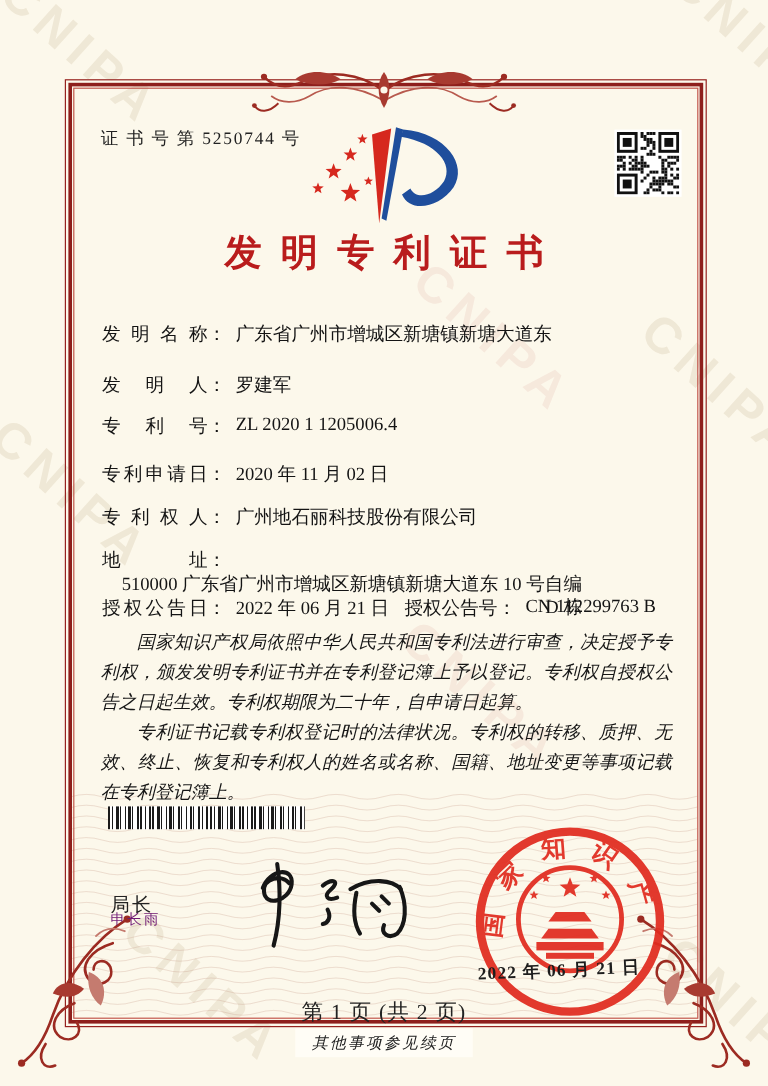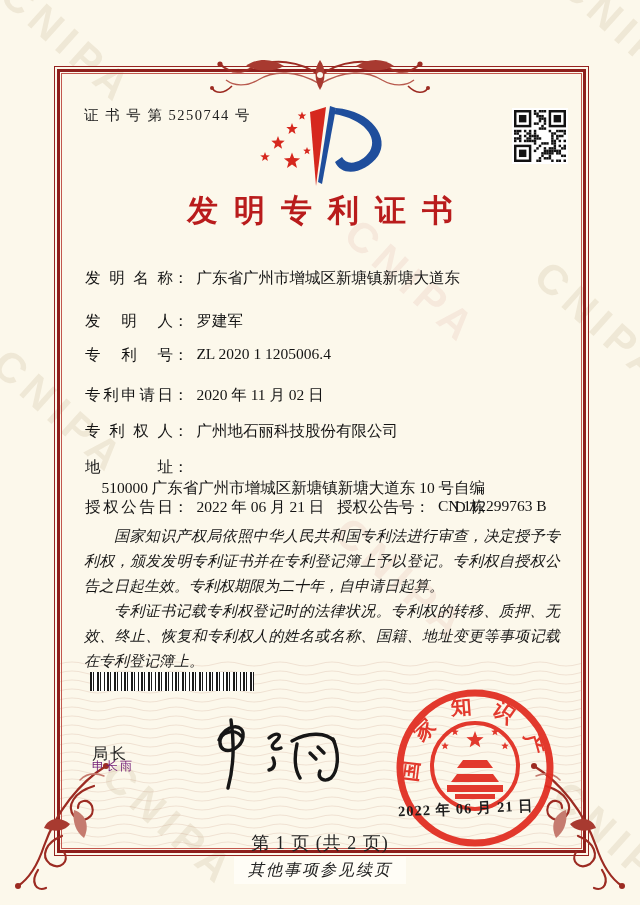--- a/index.html
+++ b/index.html
@@ -40,21 +40,21 @@
   .signer-name{position:absolute;left:92px;top:758px;font-size:12px;letter-spacing:2px;color:#701a75;}
   .signature{position:absolute;left:185px;top:710px;width:160px;height:82px;}
   
   .seal{position:absolute;left:395px;top:688px;width:160px;height:160px;opacity:.93;}
   .seal-date{position:absolute;left:398px;top:799px;width:150px;font-size:14.5px;font-weight:bold;
              color:#1d1d1d;transform:rotate(-2.5deg);letter-spacing:1px;}
   
   .page-footer{position:absolute;left:0;top:831px;width:100%;text-align:center;font-size:18px;
                letter-spacing:1px;color:#222;}
   .cont-note{position:absolute;left:50%;top:857px;transform:translateX(-50%);background:#fffdf6;
-             padding:3px 14px;font-size:16px;letter-spacing:2px;color:#222;font-style:italic;}
+             padding:3px 14px;font-size:13px;letter-spacing:2px;color:#222;font-style:italic;}
   
   .waves{position:absolute;left:59px;top:660px;width:522px;height:190px;pointer-events:none;}
   .crest{position:absolute;left:188px;top:54px;width:264px;height:42px;}
   .corner-fl{position:absolute;width:115px;height:142px;}
   .corner-fl.bl{left:8px;top:754px;}
   .corner-fl.br{right:8px;top:754px;transform:scaleX(-1);}
 </style>
 </head>
 <body>
 

